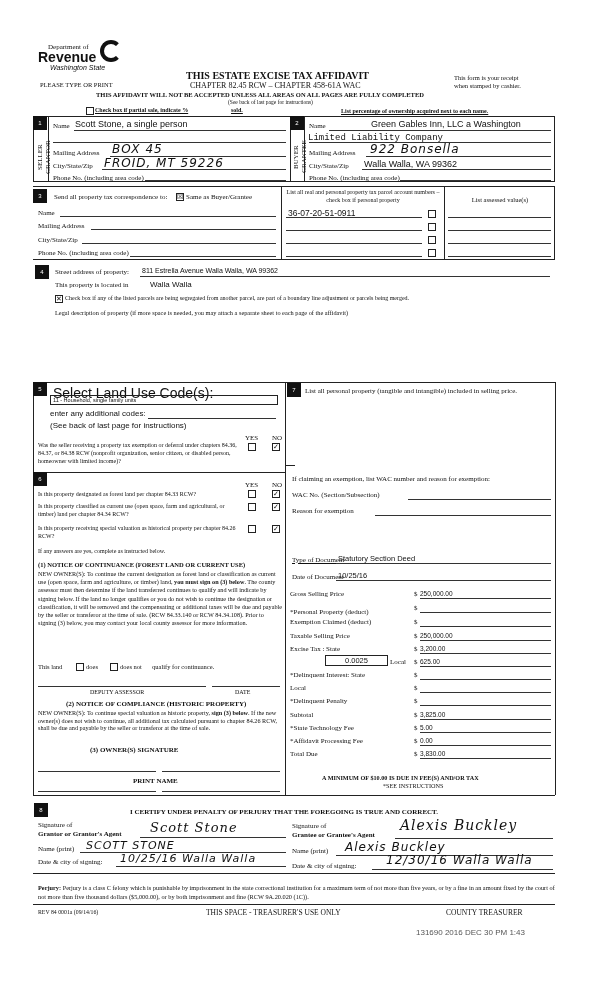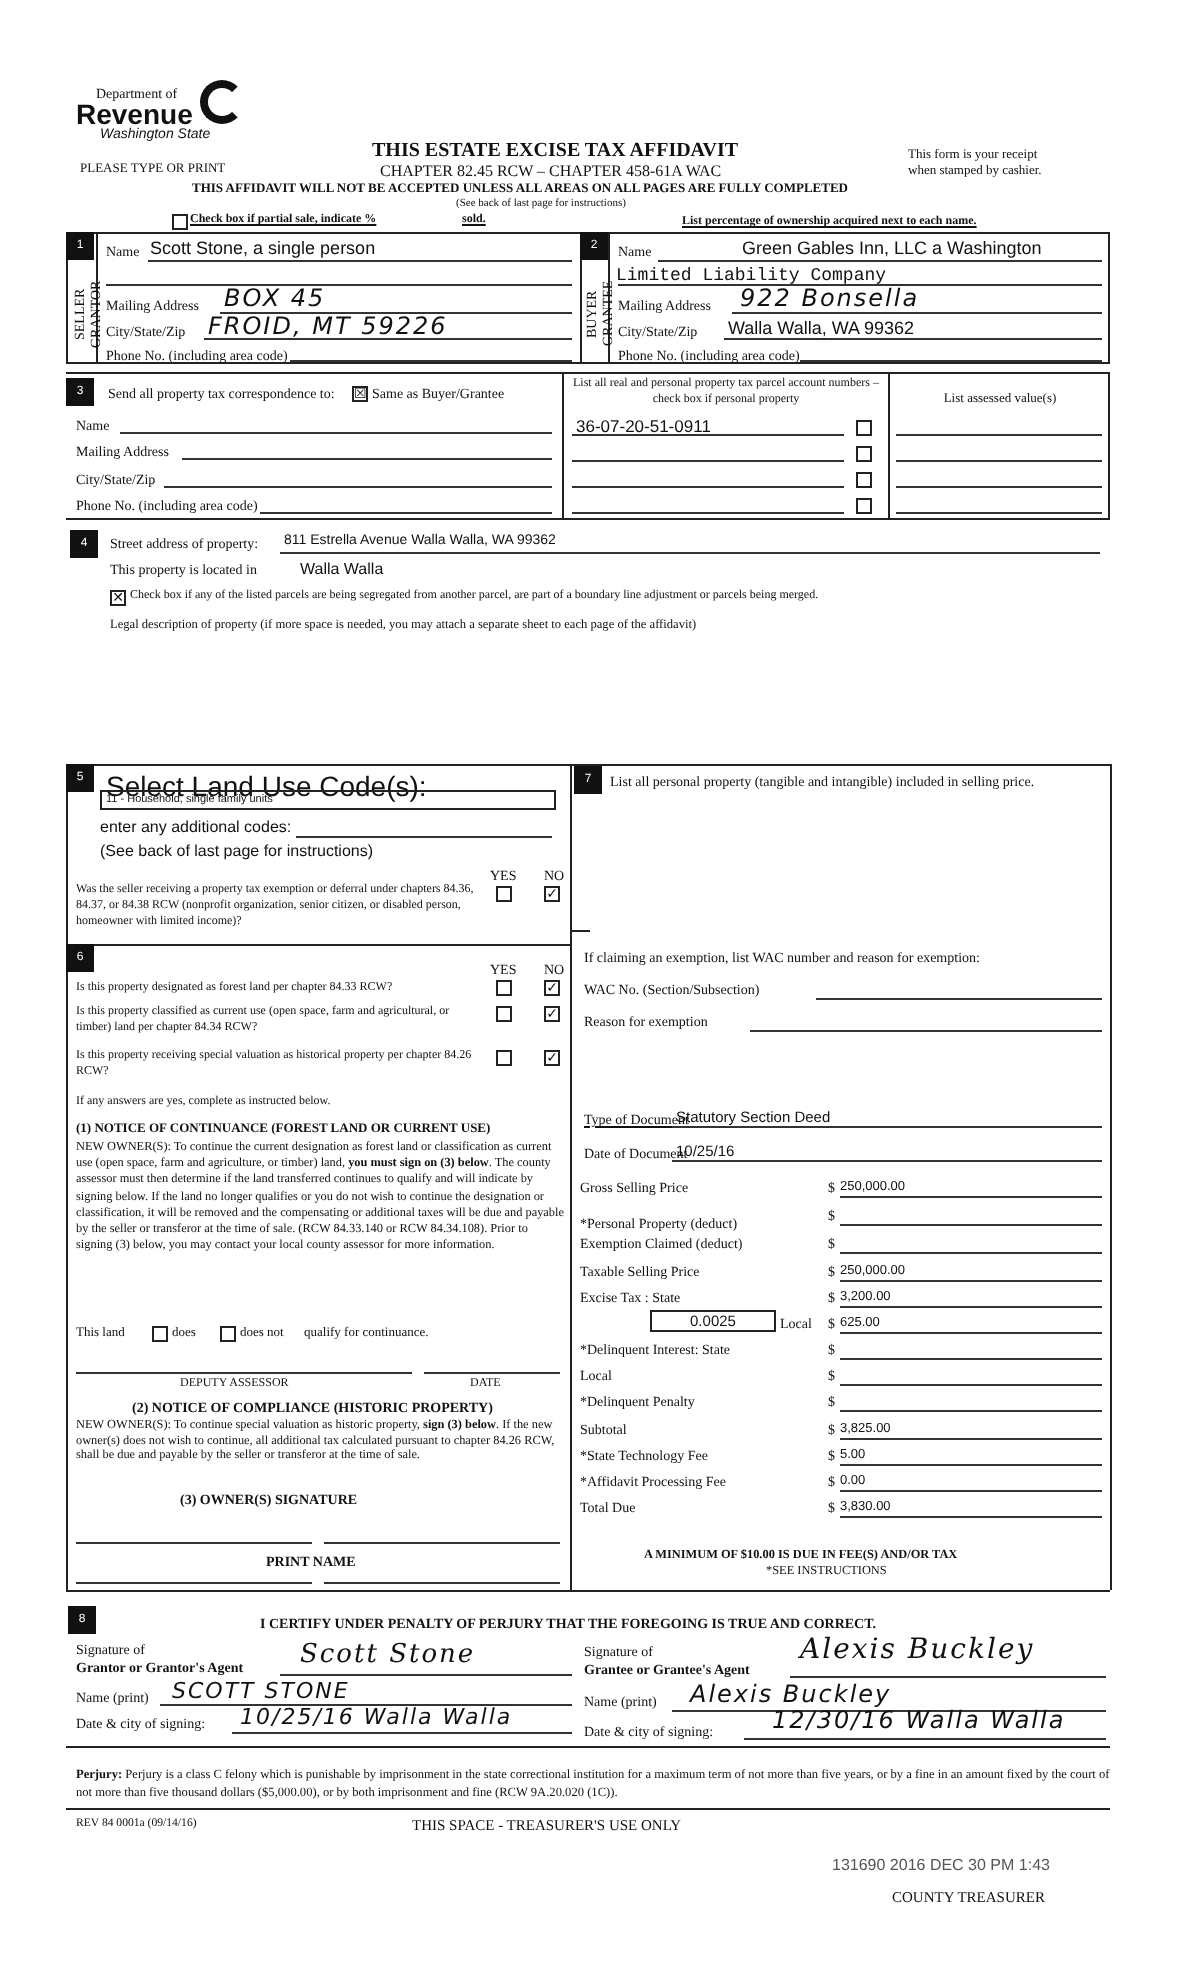--- a/index.html
+++ b/index.html
@@ -289,14 +289,14 @@
 <div class="label" style="left:292px;top:862px;font-size:7px;">Date &amp; city of signing:</div>
 <div class="val hand" style="left:386px;top:853px;font-size:12px;">12/30/16 Walla Walla</div>
 <div class="line" style="left:372px;top:869px;width:181px;"></div>
 
 <div class="hline" style="left:33px;top:873px;width:522px;"></div>
 <div class="para" style="left:38px;top:883px;width:520px;font-size:6.3px;line-height:9px;"><b>Perjury:</b><span> Perjury is a class C felony which is punishable by imprisonment in the state correctional institution for a maximum term of not more than five years, or by a fine in an amount fixed by the court of not more than five thousand dollars ($5,000.00), or by both imprisonment and fine (RCW 9A.20.020 (1C)).</span></div>
 <div class="hline" style="left:33px;top:904px;width:522px;"></div>
 
 <div class="label" style="left:38px;top:909px;font-size:5.8px;">REV 84 0001a (09/14/16)</div>
 <div class="label" style="left:206px;top:908px;font-size:7.5px;">THIS SPACE - TREASURER'S USE ONLY</div>
-<div class="label" style="left:446px;top:908px;font-size:7.5px;margin-top:36px;">COUNTY TREASURER</div>
+<div class="label" style="left:446px;top:908px;font-size:7.5px;">COUNTY TREASURER</div>
 <div class="label sans" style="left:416px;top:928px;font-size:8px;color:#555;">131690 2016 DEC 30 PM 1:43</div>
 
 </body></html>

